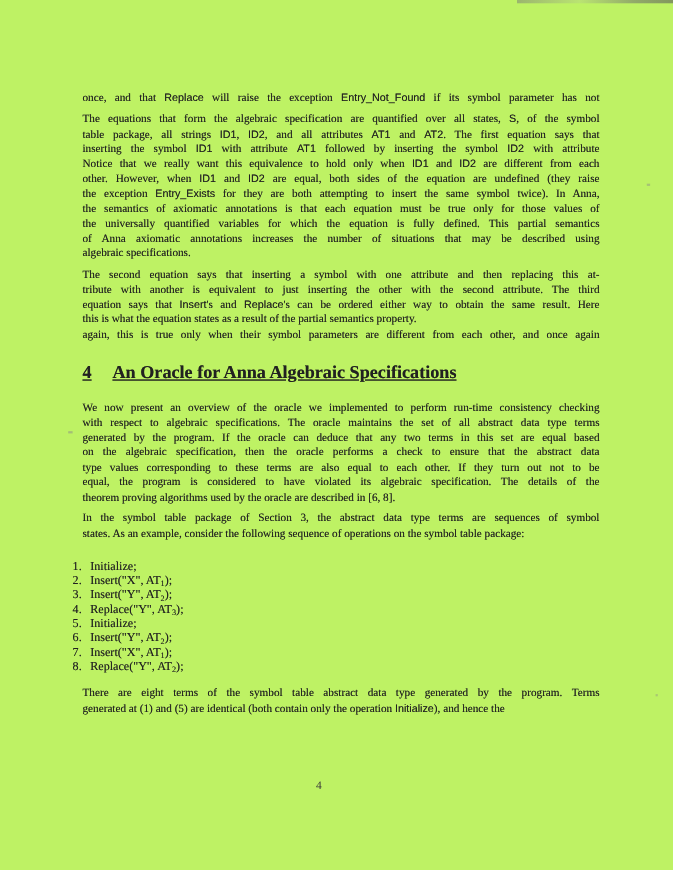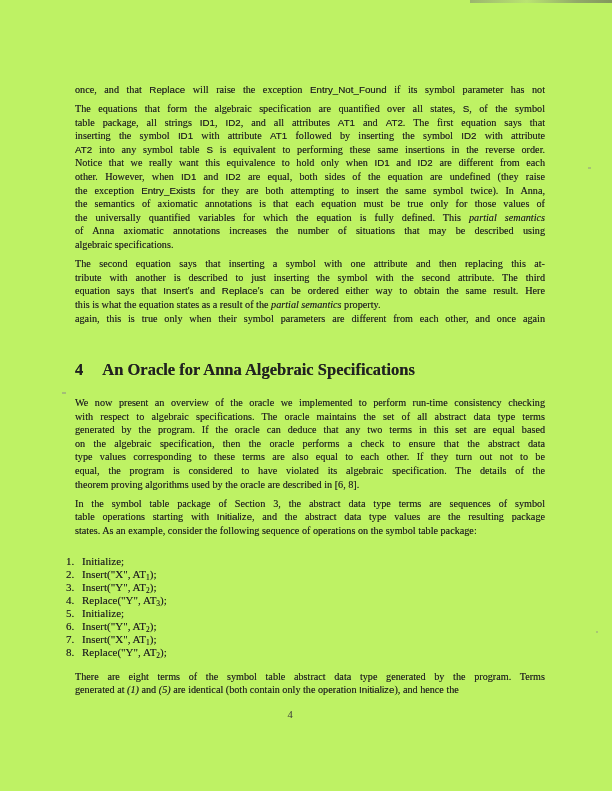--- a/index.html
+++ b/index.html
@@ -13,27 +13,28 @@
 
   .block-paragraph { margin-bottom:5.5px; }
   .block-paragraph .line {
     font-size:10.2px; line-height:13.6px; height:13.6px;
     text-align:justify; text-align-last:justify;
     text-shadow:0 0 0.4px rgba(30,30,30,0.55);
   }
   .block-paragraph .line.last { text-align-last:left; }
 
   .kw { font-family:"Liberation Sans", sans-serif; font-size:0.96em; }
-  .it { font-style:italic; }
+  .it { }
   .sub { font-size:0.68em; vertical-align:-2px; }
 
   .block-heading {
-    margin:35px 0 16px 0;
+    margin:17px 0 16px 0;
     font-size:16.5px; font-weight:bold; line-height:20px;
     text-shadow:0 0 0.4px rgba(20,20,20,0.6);
+    text-decoration:underline;
   }
   .block-heading .h-num { margin-right:19px; }
 
   .block-list { margin:17px 0 11px 0; margin-left:-9px; }
   .block-list .li {
     font-size:11px; line-height:13px; height:13px; white-space:nowrap;
     text-shadow:0 0 0.4px rgba(30,30,30,0.5);
   }
   .block-list .li-num { display:inline-block; width:16px; }
 
@@ -73,49 +74,47 @@
 
 <div class="page" style="background: #bef264; color: rgb(33, 33, 33); padding-left: 20px;">
   <div class="content" id="content">
       <div class="block-paragraph">
         <div class="line"><span>once, and that </span><span class="kw">Replace</span><span> will raise the exception </span><span class="kw">Entry_Not_Found</span><span> if its symbol parameter has not</span></div>
       </div>
       <div class="block-paragraph">
         <div class="line"><span>The equations that form the algebraic specification are quantified over all states, </span><span class="kw">S</span><span>, of the symbol</span></div>
         <div class="line"><span>table package, all strings </span><span class="kw">ID1</span><span>, </span><span class="kw">ID2</span><span>, and all attributes </span><span class="kw">AT1</span><span> and </span><span class="kw">AT2</span><span>. The first equation says that</span></div>
         <div class="line"><span>inserting the symbol </span><span class="kw">ID1</span><span> with attribute </span><span class="kw">AT1</span><span> followed by inserting the symbol </span><span class="kw">ID2</span><span> with attribute</span></div>
-        <div class="line"><span class="kw">AT2</span><span> into any symbol table </span><span class="kw">S</span><span> is equivalent to performing these same insertions in the reverse order.</span></div>
         <div class="line"><span>Notice that we really want this equivalence to hold only when </span><span class="kw">ID1</span><span> and </span><span class="kw">ID2</span><span> are different from each</span></div>
         <div class="line"><span>other. However, when </span><span class="kw">ID1</span><span> and </span><span class="kw">ID2</span><span> are equal, both sides of the equation are undefined (they raise</span></div>
         <div class="line"><span>the exception </span><span class="kw">Entry_Exists</span><span> for they are both attempting to insert the same symbol twice). In Anna,</span></div>
         <div class="line"><span>the semantics of axiomatic annotations is that each equation must be true only for those values of</span></div>
         <div class="line"><span>the universally quantified variables for which the equation is fully defined. This </span><span class="it">partial semantics</span></div>
         <div class="line"><span>of Anna axiomatic annotations increases the number of situations that may be described using</span></div>
         <div class="line last"><span>algebraic specifications.</span></div>
       </div>
       <div class="block-paragraph">
         <div class="line"><span>The second equation says that inserting a symbol with one attribute and then replacing this at-</span></div>
-        <div class="line"><span>tribute with another is described to just inserting the symbol with the second attribute. The third</span></div>
+        <div class="line"><span>tribute with another is equivalent to just inserting the other with the second attribute. The third</span></div>
         <div class="line"><span>equation says that </span><span class="kw">Insert</span><span>'s and </span><span class="kw">Replace</span><span>'s can be ordered either way to obtain the same result. Here</span></div>
         <div class="line last"><span>this is what the equation states as a result of the </span><span class="it">partial semantics</span><span> property.</span></div>
         <div class="line"><span>again, this is true only when their symbol parameters are different from each other, and once again</span></div>
       </div>
       <div class="block-heading"><span class="h-num">4</span><span class="h-title">An Oracle for Anna Algebraic Specifications</span></div>
       <div class="block-paragraph">
         <div class="line"><span>We now present an overview of the oracle we implemented to perform run-time consistency checking</span></div>
         <div class="line"><span>with respect to algebraic specifications. The oracle maintains the set of all abstract data type terms</span></div>
         <div class="line"><span>generated by the program. If the oracle can deduce that any two terms in this set are equal based</span></div>
         <div class="line"><span>on the algebraic specification, then the oracle performs a check to ensure that the abstract data</span></div>
         <div class="line"><span>type values corresponding to these terms are also equal to each other. If they turn out not to be</span></div>
         <div class="line"><span>equal, the program is considered to have violated its algebraic specification. The details of the</span></div>
         <div class="line last"><span>theorem proving algorithms used by the oracle are described in [6, 8].</span></div>
       </div>
       <div class="block-paragraph">
         <div class="line"><span>In the symbol table package of Section 3, the abstract data type terms are sequences of symbol</span></div>
-        <div class="line"><span>table operations starting with </span><span class="kw">Initialize</span><span>, and the abstract data type values are the resulting package</span></div>
         <div class="line last"><span>states. As an example, consider the following sequence of operations on the symbol table package:</span></div>
       </div>
       <div class="block-list">
         <div class="li"><span class="li-num">1.</span><span class="li-body"><span>Initialize;</span></span></div>
         <div class="li"><span class="li-num">2.</span><span class="li-body"><span>Insert("X", AT</span><span class="sub">1</span><span>);</span></span></div>
         <div class="li"><span class="li-num">3.</span><span class="li-body"><span>Insert("Y", AT</span><span class="sub">2</span><span>);</span></span></div>
         <div class="li"><span class="li-num">4.</span><span class="li-body"><span>Replace("Y", AT</span><span class="sub">3</span><span>);</span></span></div>
         <div class="li"><span class="li-num">5.</span><span class="li-body"><span>Initialize;</span></span></div>
         <div class="li"><span class="li-num">6.</span><span class="li-body"><span>Insert("Y", AT</span><span class="sub">2</span><span>);</span></span></div>
         <div class="li"><span class="li-num">7.</span><span class="li-body"><span>Insert("X", AT</span><span class="sub">1</span><span>);</span></span></div>

